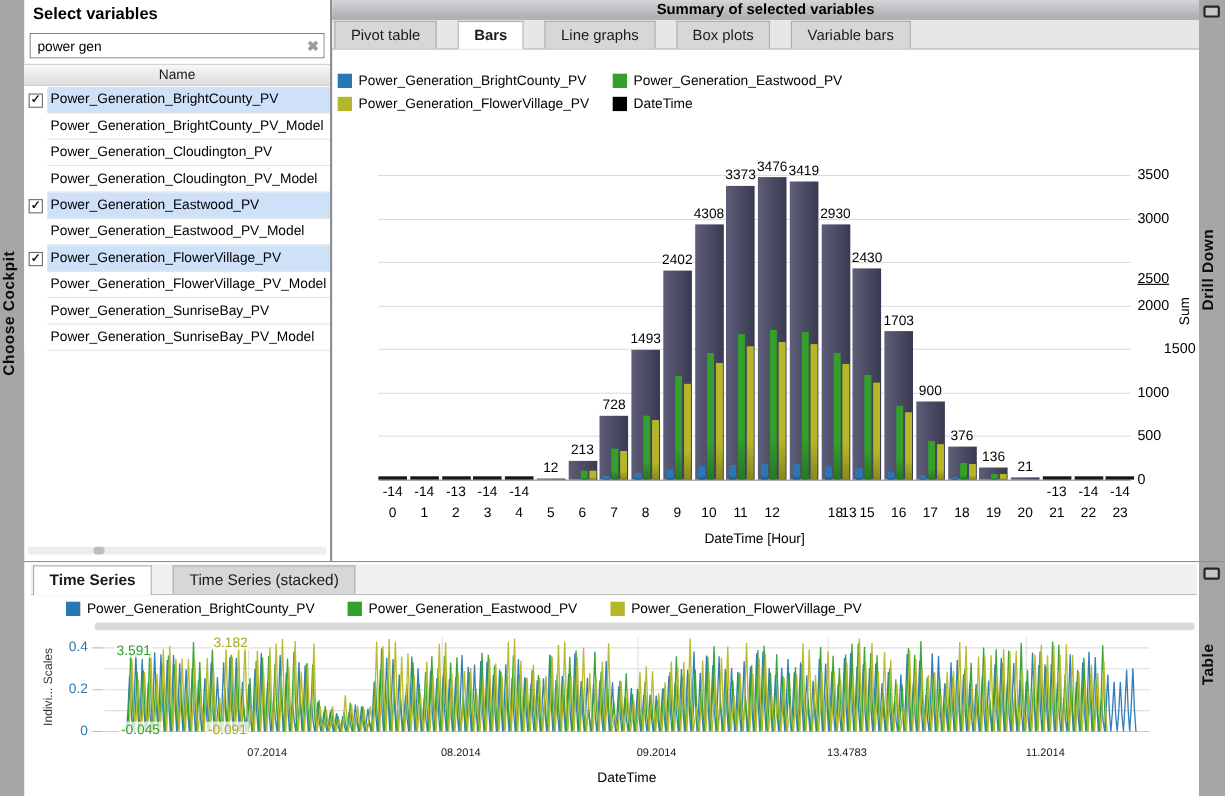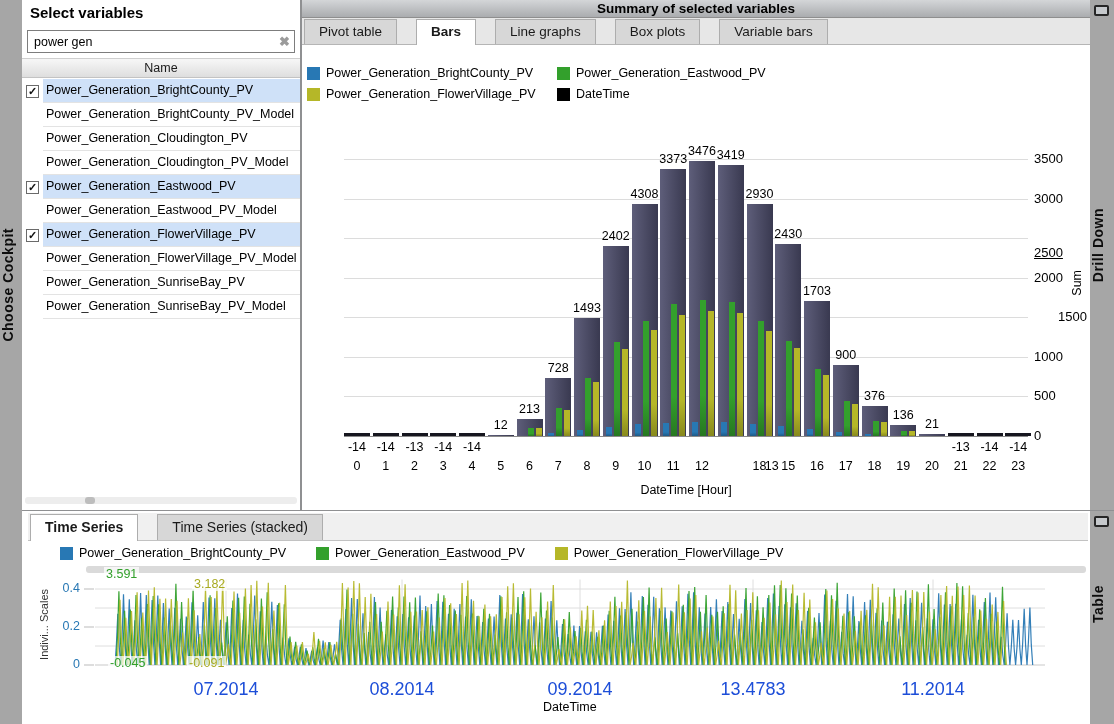--- a/index.html
+++ b/index.html
@@ -60,21 +60,21 @@
                font-size:12.5px; color:#000; }
   
   #ts-tabs { left:6px; top:2px; width:1060px; height:28px; background:#f0f0f0; border-bottom:1px solid #c2c2c2; }
   #ts-tabs .tab { font-size:14px; }
   #ts-legend { position:absolute; left:38px; top:35px; display:flex; }
   #ts-legend .legend-item { margin-right:30px; }
   #ts-hscroll { position:absolute; left:64px; top:55px; width:1000px; height:7px; background:#dadada; border-radius:3px; }
   #ts-svg { position:absolute; left:0; top:0; }
   .ts-ytick { position:absolute; font-size:12.5px; color:#2878b4; text-align:right; width:30px; }
   .ts-ann { position:absolute; font-size:12.5px; background:rgba(255,255,255,0.72); padding:0 2px; white-space:nowrap; }
-  .ts-month { position:absolute; width:70px; text-align:center; font-size:18px; color:#1d4ed8; }
+  .ts-month { position:absolute; width:70px; text-align:right; font-size:10px; color:#0f172a; }
   .ts-xtitle { position:absolute; font-size:12.5px; color:#000; }
   .ts-ylabel { position:absolute; writing-mode:vertical-rl; transform:rotate(180deg);
                font-size:11px; color:#333; }
 </style>
 </head>
 <body>
 
 <div class="screen">
 
   <div class="v-strip" id="strip-left" style="left:0;top:0;width:22px;height:724px;">
@@ -342,21 +342,21 @@
         <div class="legend-item">
           <span class="swatch" style="background: rgb(181, 183, 40);"></span>
           <span class="legend-label">Power_Generation_FlowerVillage_PV</span>
         </div>
       </div>
     <div id="ts-hscroll"></div>
     <div id="ts-overlays">
         <div class="ts-ytick" style="left: 28px; top: 146px;">0</div>
         <div class="ts-ytick" style="left: 28px; top: 108px;">0.2</div>
         <div class="ts-ytick" style="left: 28px; top: 70px;">0.4</div>
-        <div class="ts-ann" style="color: rgb(51, 160, 44); left: 82px; top: 56px;">3.591</div>
+        <div class="ts-ann" style="color: rgb(51, 160, 44); left: 82px; top: 73px;">3.591</div>
         <div class="ts-ann" style="color: rgb(51, 160, 44); left: 86px; top: 145px;">-0.045</div>
         <div class="ts-ann" style="color: rgb(168, 170, 32); left: 170px; top: 66px;">3.182</div>
         <div class="ts-ann" style="color: rgb(168, 170, 32); left: 165px; top: 145px;">-0.091</div>
         <div class="ts-month" style="left: 169px; top: 168px;">07.2014</div>
         <div class="ts-month" style="left: 345px; top: 168px;">08.2014</div>
         <div class="ts-month" style="left: 523px; top: 168px;">09.2014</div>
         <div class="ts-month" style="left: 696px; top: 168px;">13.4783</div>
         <div class="ts-month" style="left: 876px; top: 168px;">11.2014</div>
         <div class="ts-xtitle" style="left: 521px; top: 189px;">DateTime</div>
         <div class="ts-ylabel" style="left: 16px; top: 78px;">Indivi... Scales</div>

